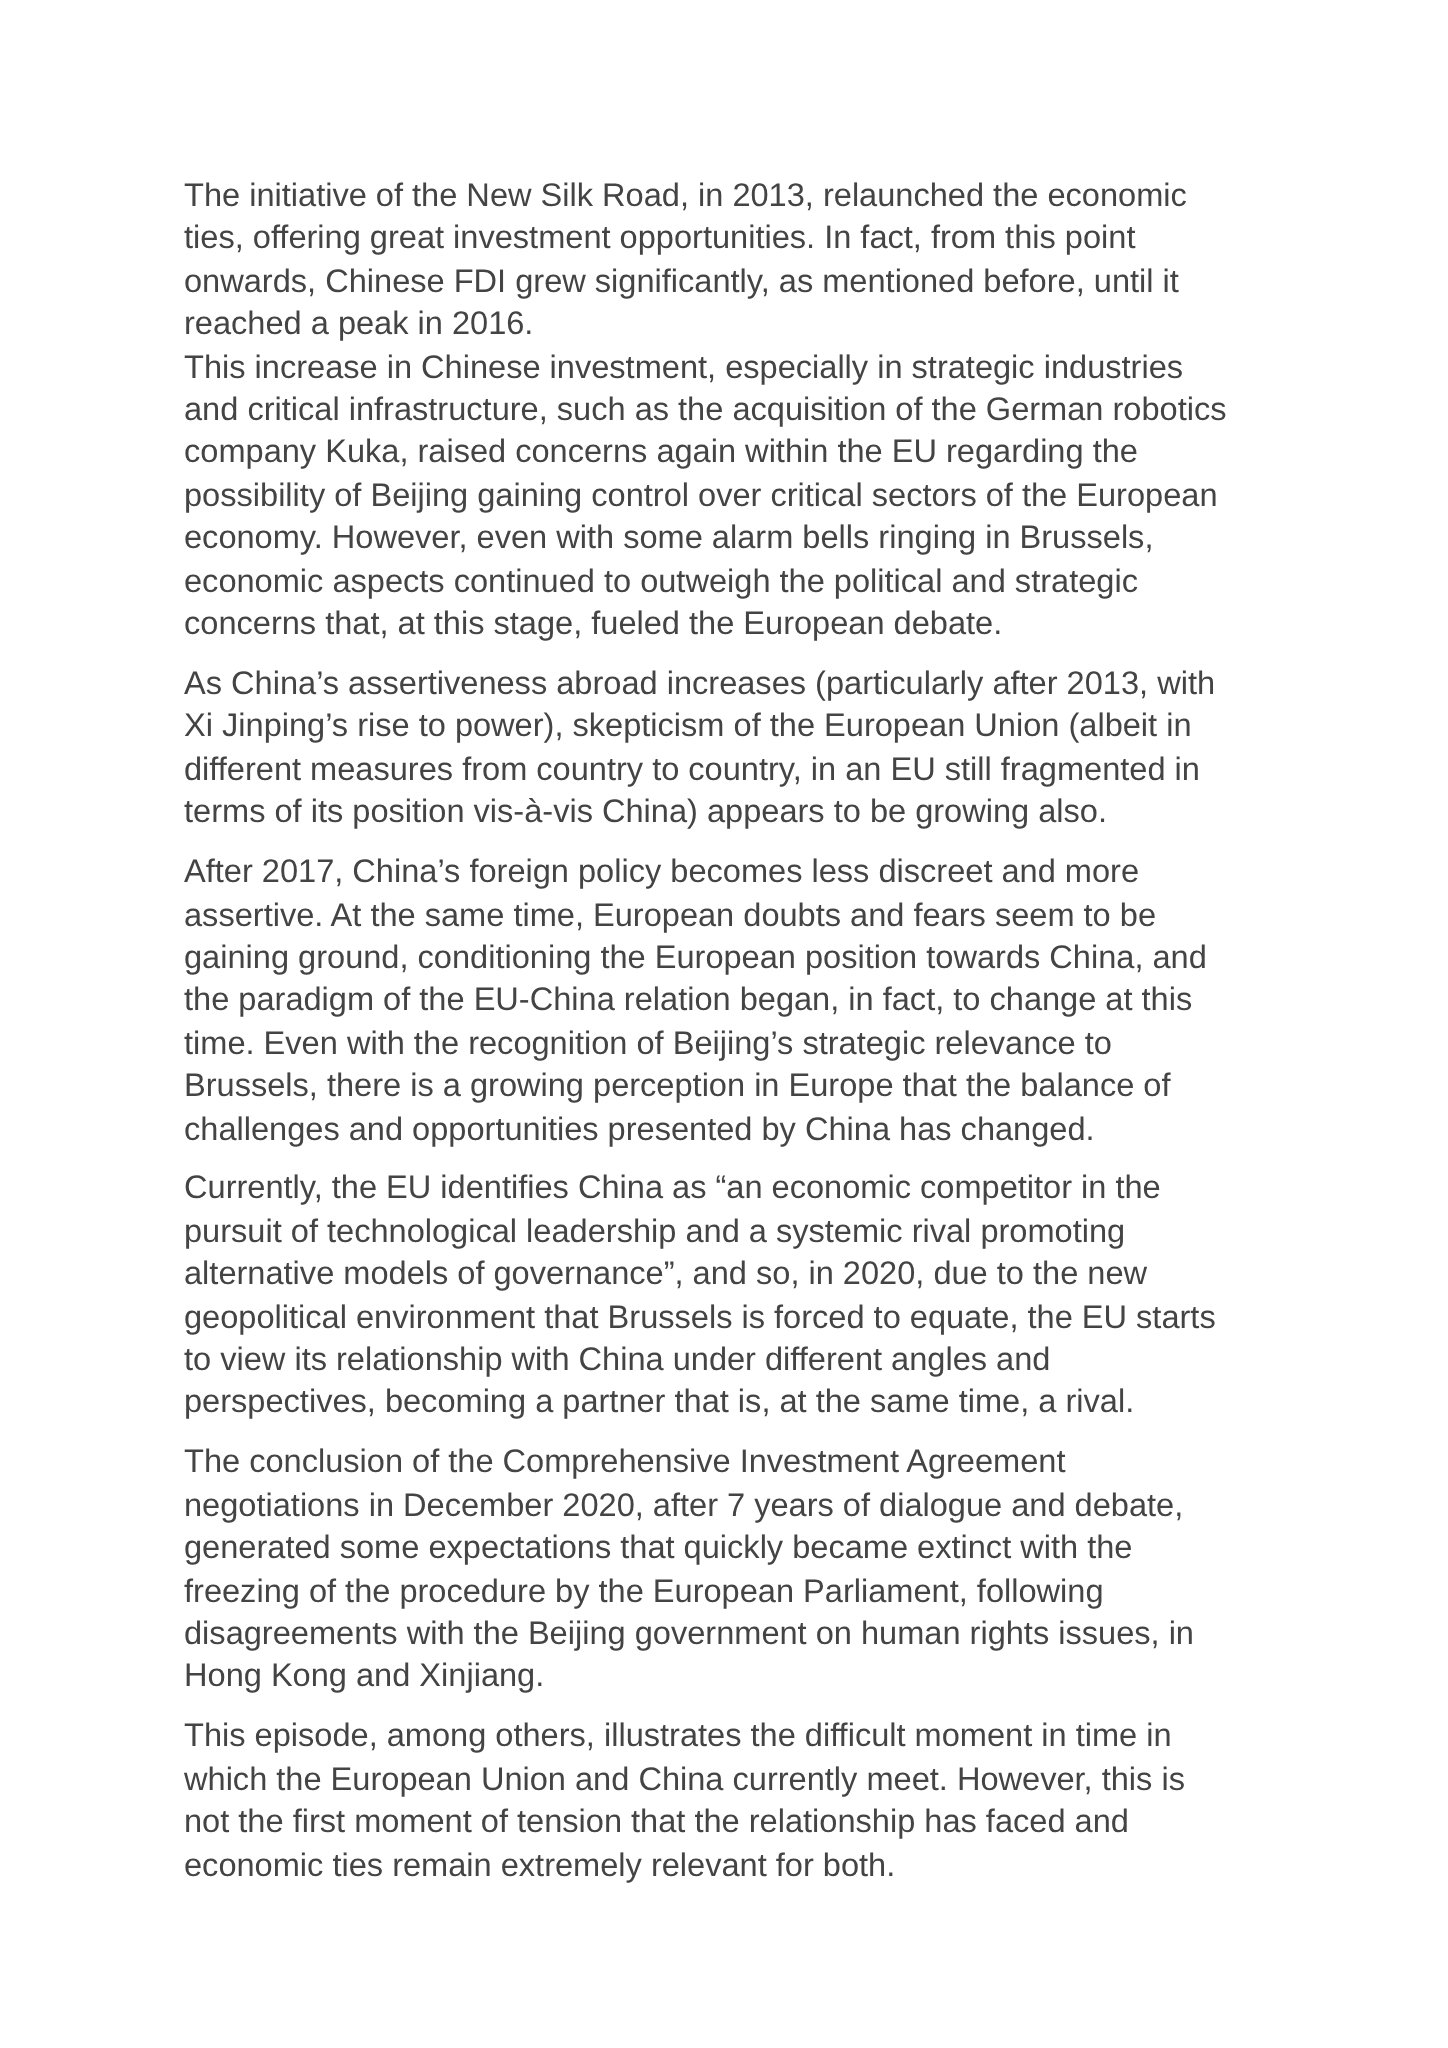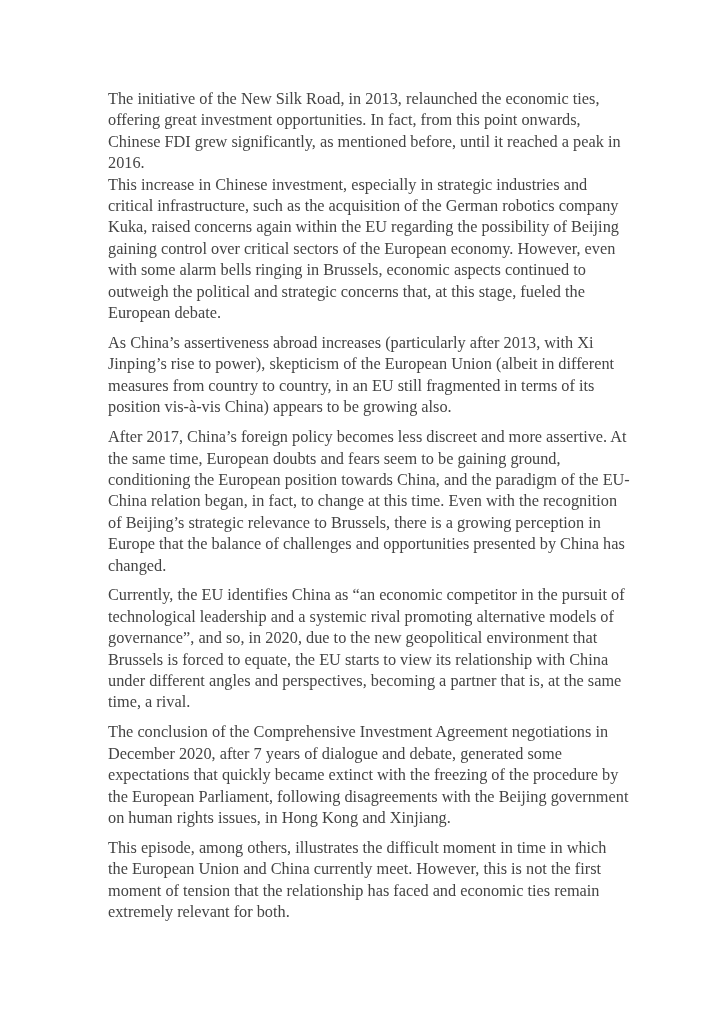--- a/index.html
+++ b/index.html
@@ -1,22 +1,22 @@
 <!DOCTYPE html>
 <html><head>
   <meta charset="utf-8">
   <style>
     html, body { margin: 0; padding: 0; background: #ffffff; }
     body { width: 724px; height: 1024px; overflow: hidden; position: relative; }
     .page {
       position: absolute;
-      left: 108px;
+      left: 92px;
       top: 88px;
       width: 522px;
-      font-family: Liberation Serif, serif;
+      font-family: Liberation Sans, sans-serif;
       font-size: 16.3px;
       line-height: 21.4px;
       color: #444444;
     }
     .para { margin: 0 0 8.5px 0; }
     .para.tight { margin-bottom: 0; }
   </style>
 </head>
 <body>
 

